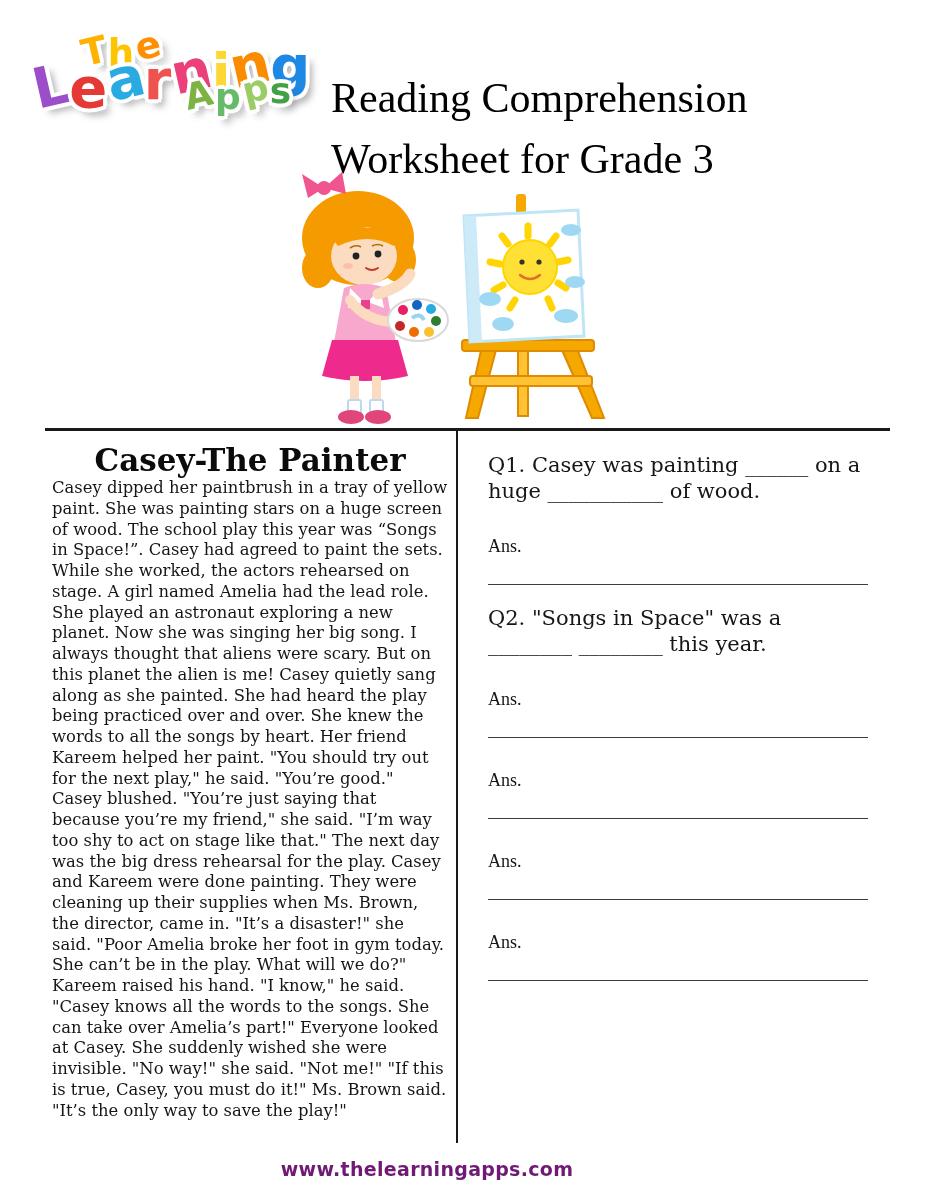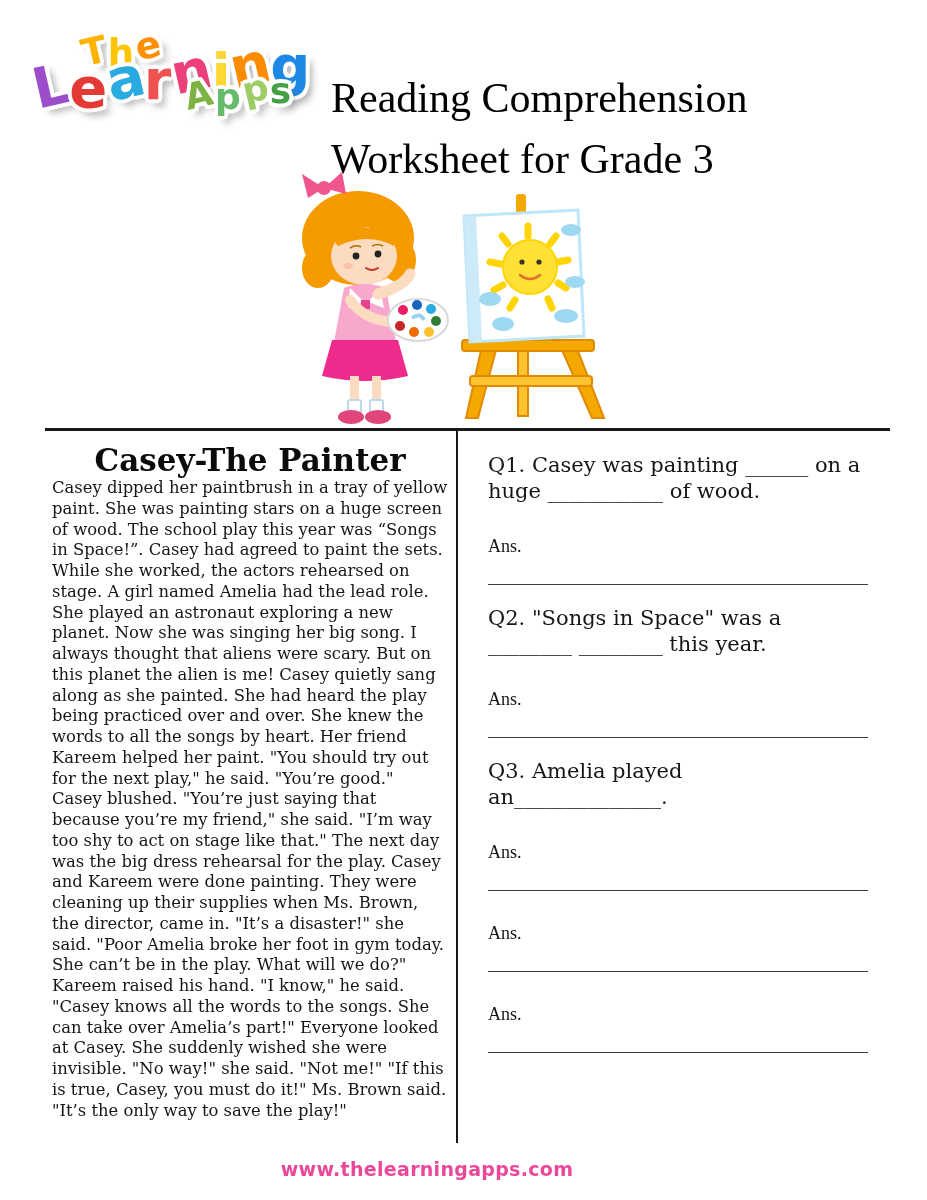--- a/index.html
+++ b/index.html
@@ -63,21 +63,21 @@
   
   .questions-col { position:absolute; left:488px; top:452px; width:380px; }
   .qa-block { margin-bottom:20px; }
   .q-text { font-size:21px; line-height:26px; color:#161616; }
   .ans-label { font-family:"Liberation Serif", serif; font-size:18px; margin-top:32px; color:#161616; }
   .answer-line { margin-top:27px; width:100%; border-bottom:1.6px solid #3c3c3c; height:1px; }
 
   
   .footer {
     position:absolute; left:0; top:1158px; width:854px; text-align:center;
-    font-family:"DejaVu Sans", sans-serif; font-weight:bold; font-size:19px; color:#ec4899;
+    font-family:"DejaVu Sans", sans-serif; font-weight:bold; font-size:19px; color:#701a75;
     letter-spacing:0.3px;
   }
 </style>
 </head>
 <body>
 
 <div class="page">
 
   <div class="logo">
     <div class="logo-row logo-the"><span class="logo-letter" style="color: rgb(255, 179, 0);">T</span><span class="logo-letter" style="color: rgb(255, 196, 0);">h</span><span class="logo-letter" style="color: rgb(255, 143, 0);">e</span></div>
@@ -206,21 +206,20 @@
       <div class="answer-line"></div>
     </div>
 
     <div class="qa-block">
       <p class="q-text"><span>Q2. </span><span>"Songs in Space" was a ________ ________ this year.</span></p>
       <p class="ans-label">Ans.</p>
       <div class="answer-line"></div>
     </div>
 
     <div class="qa-block">
-      <p class="q-text"><span>Q3. </span><span>Amelia played an______________.</span></p>
       <p class="ans-label">Ans.</p>
       <div class="answer-line"></div>
     </div>
 
     <div class="qa-block">
       <p class="ans-label">Ans.</p>
       <div class="answer-line"></div>
     </div>
 
     <div class="qa-block">

